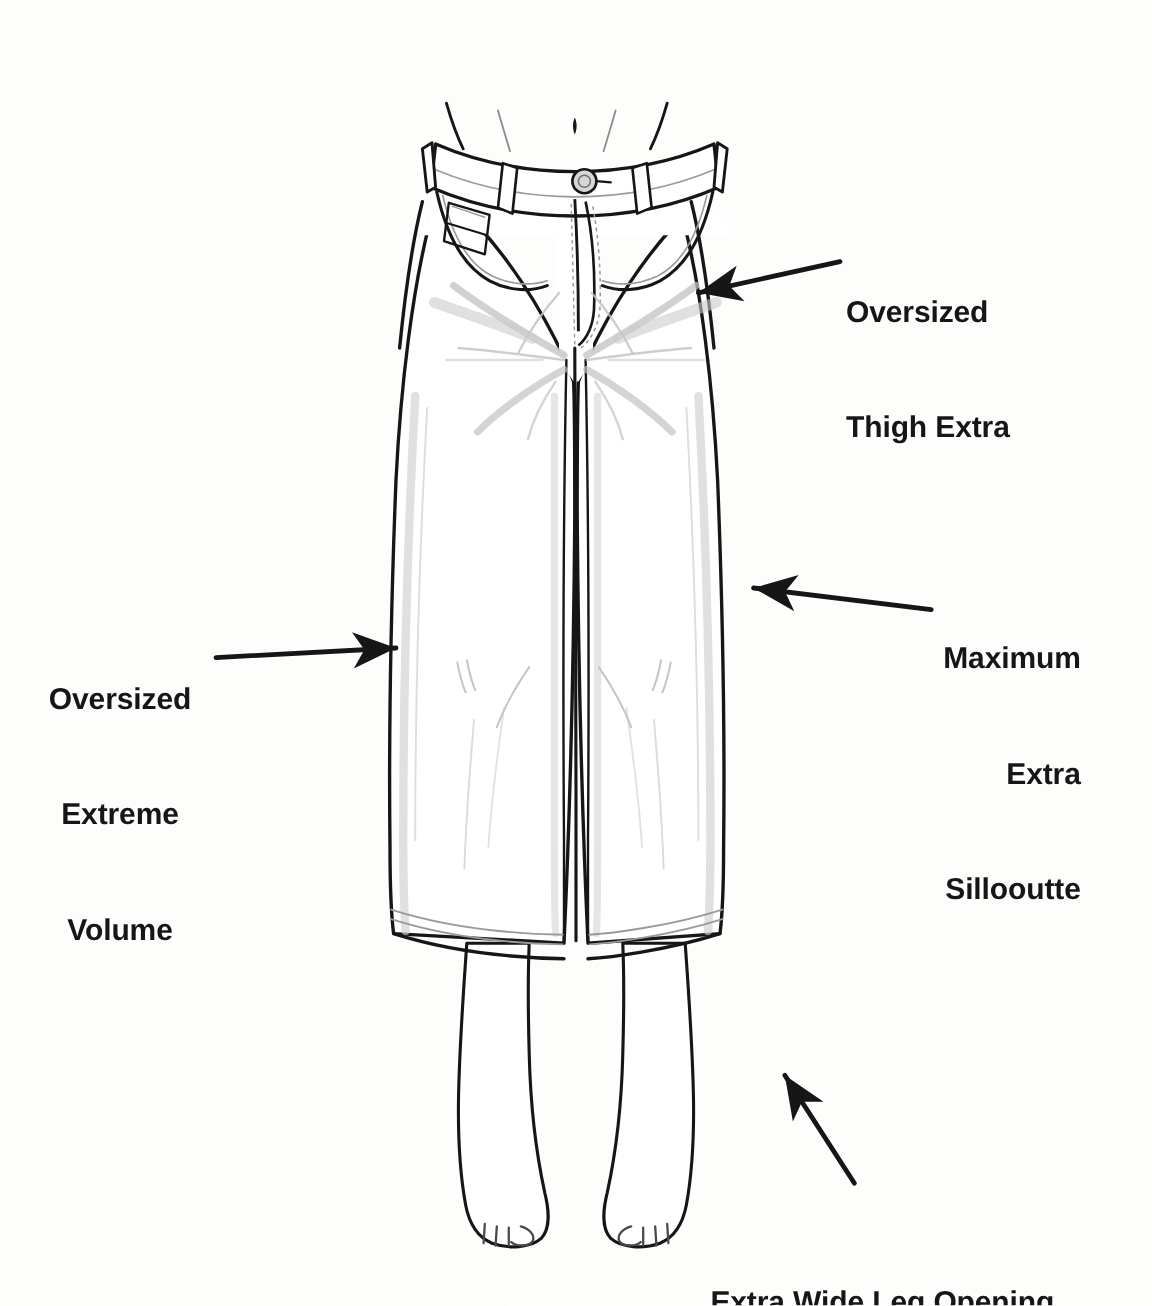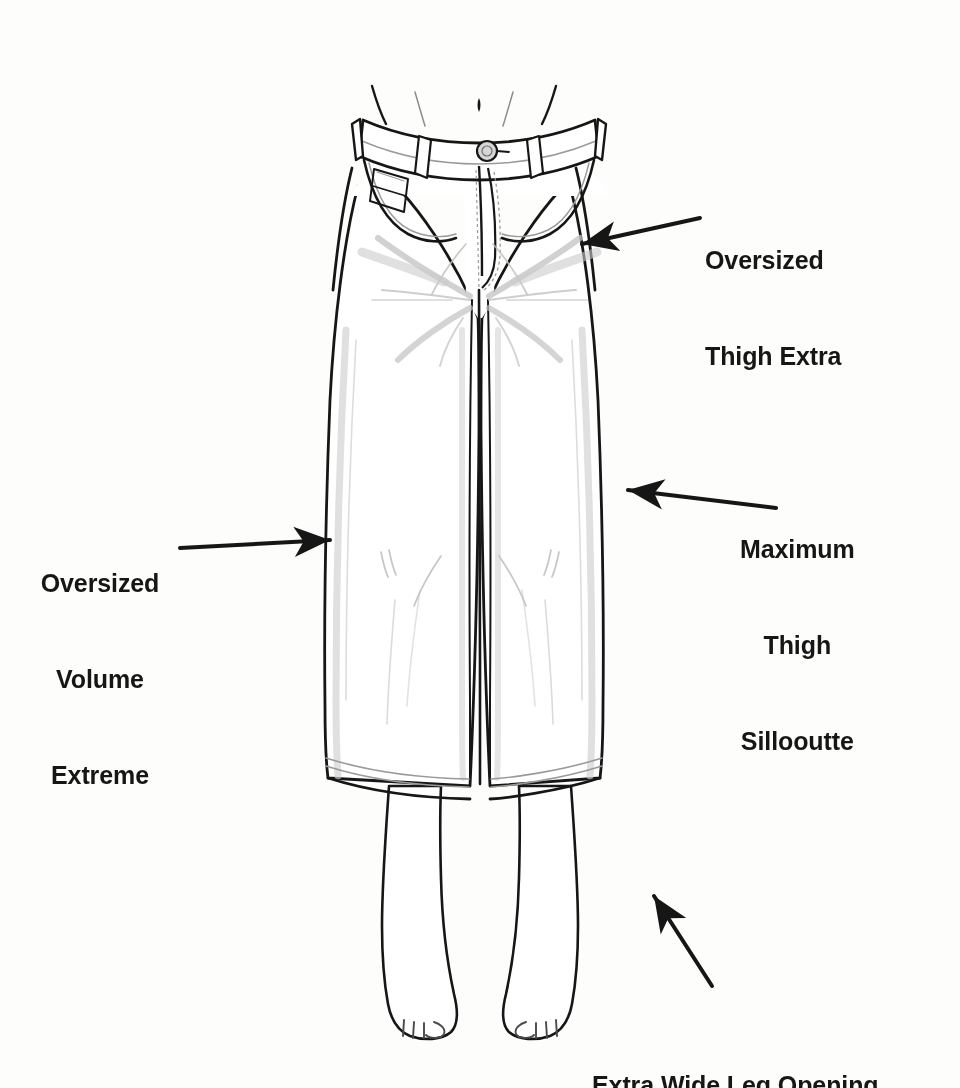--- a/index.html
+++ b/index.html
@@ -27,21 +27,21 @@
     color: #161616;
     font-family: "Liberation Sans", sans-serif;
     font-weight: bold;
     font-size: 25px;
     line-height: 1.28;
     letter-spacing: -0.1px;
     white-space: pre;
   }
   .ann-line { display: block; }
   #ann-thigh  { left: 705px; top: 180px; text-align: left; }
-  #ann-silo   { left: 740px; top: 469px; text-align: center; }
+  #ann-silo   { left: 786px; top: 469px; text-align: right; }
   #ann-volume { left: 25px;  top: 503px; text-align: center; width: 150px; }
   #ann-hem    { left: 592px; top: 1005px; text-align: left; }
 </style>
 </head>
 <body>
 
 <div id="canvas">
 
   <svg id="illustration" viewBox="0 0 960 1088">
     <defs>
@@ -226,27 +226,27 @@
     </g>
   </svg>
 
   <div class="annotation" id="ann-thigh">
     <span class="ann-line">Oversized</span>
     <span class="ann-line">Thigh Extra</span>
   </div>
 
   <div class="annotation" id="ann-silo">
     <span class="ann-line">Maximum</span>
-    <span class="ann-line">Thigh</span>
+    <span class="ann-line">Extra</span>
     <span class="ann-line">Sillooutte</span>
   </div>
 
   <div class="annotation" id="ann-volume">
     <span class="ann-line">Oversized</span>
+    <span class="ann-line">Extreme</span>
     <span class="ann-line">Volume</span>
-    <span class="ann-line">Extreme</span>
   </div>
 
   <div class="annotation" id="ann-hem">
     <span class="ann-line">Extra Wide Leg Opening</span>
   </div>
 
 </div>
 
 </body></html>

